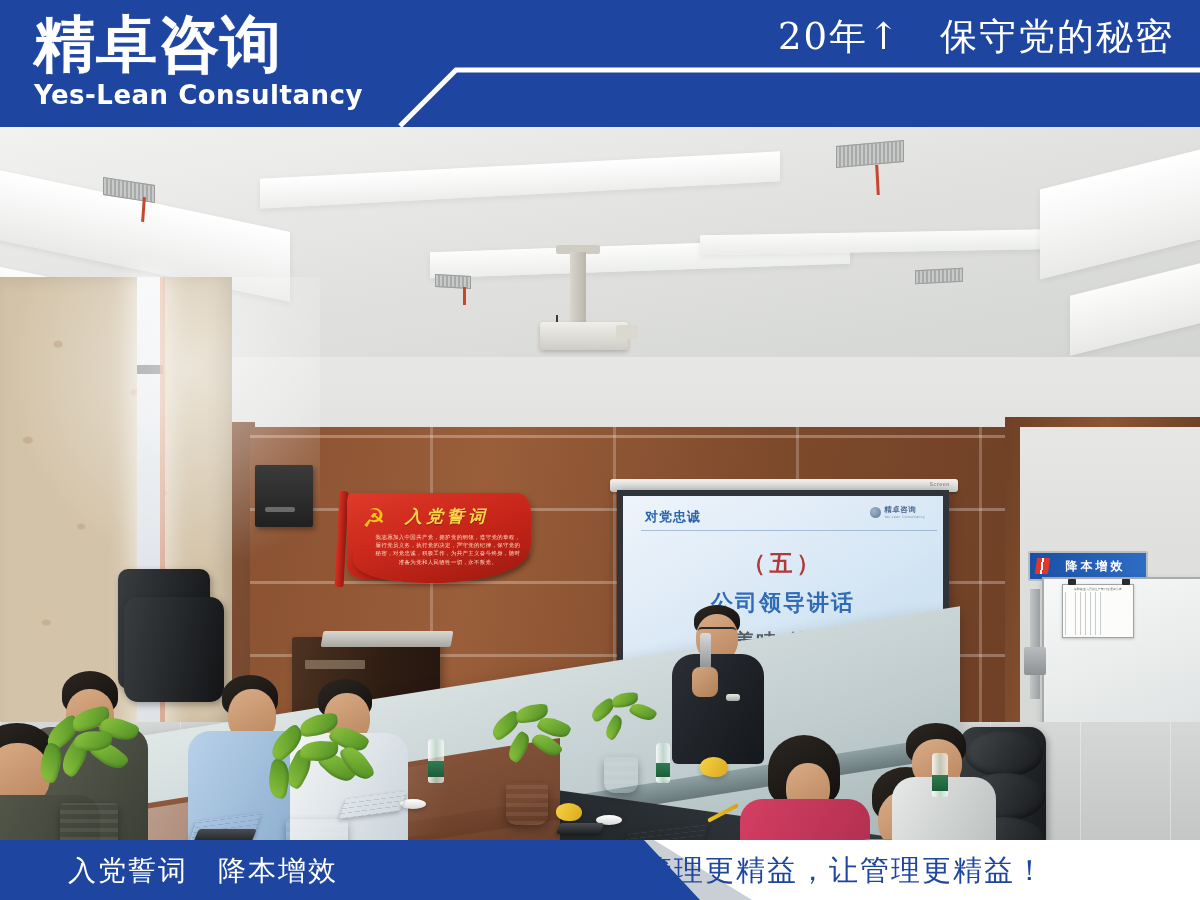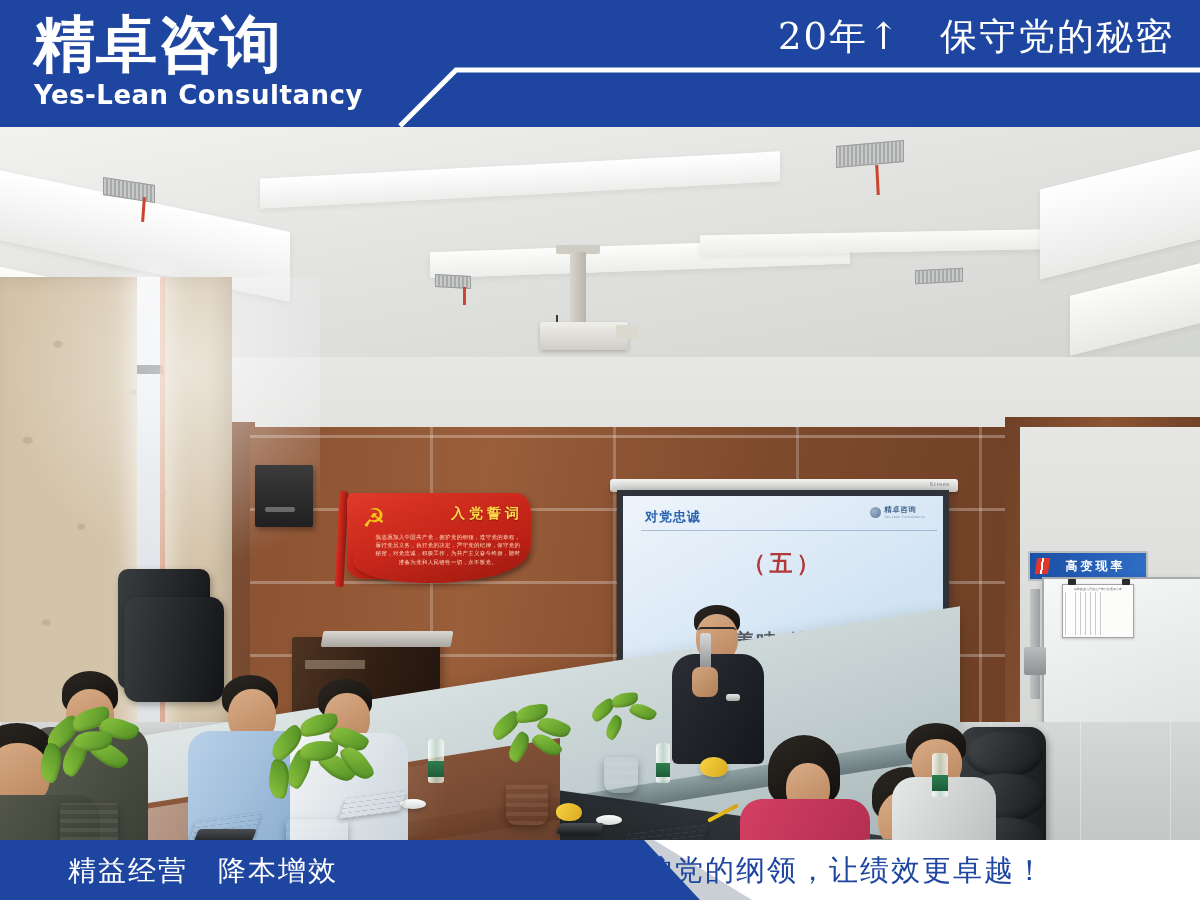--- a/index.html
+++ b/index.html
@@ -228,23 +228,24 @@
     background:linear-gradient(90deg,#d83123,#9a170f);
     border-radius:3px;
     transform:rotate(3deg);
   }
   .flag-emblem {
     position:absolute; left:26px; top:16px; width:30px; height:26px;
     color:#f5c518; font-size:26px; line-height:26px; text-align:center;
   }
   .flag-title {
     position:absolute; left:72px; top:16px; width:118px;
-    font-size:14px; font-weight:bold; color:#ffd84a;
-    letter-spacing:4px; text-align:right; white-space:nowrap;
+    font-size:17px; font-weight:bold; color:#ffd84a;
+    letter-spacing:4px; text-align:left; white-space:nowrap;
     text-shadow:0 1px 1px rgba(0,0,0,.3);
+    font-style:italic;
   }
   .flag-text {
     position:absolute; left:40px; top:44px; width:150px;
     font-size:5.4px; line-height:8.2px; color:#ffe4c8;
     letter-spacing:.4px; text-align:center; opacity:.95;
   }
 
   
   .podium {
     position:absolute; left:292px; top:510px; width:148px; height:95px;
@@ -618,32 +619,33 @@
         <div class="slide-title">对党忠诚</div>
         <div class="slide-rule"></div>
         <div class="slide-logo">
           <div class="slide-logo-mark"></div>
           <div>
             <div class="slide-logo-cn">精卓咨询</div>
             <span class="slide-logo-en">Yes-Lean Consultancy</span>
           </div>
         </div>
         <div class="slide-num">（五）</div>
+        <div class="slide-line1">公司领导讲话</div>
         <div class="slide-line2">陈善睦 总经理</div>
         <div class="slide-footer">
           <span>400-023-2339</span>
           <span>www.jsyes.com</span>
         </div>
       </div>
     </div>
 
     <div class="wb-wall"></div>
     <div class="sign">
       <div class="sign-mark"></div>
-      <div class="sign-text">高变现率</div>
+      <div class="sign-text">降本增效</div>
     </div>
     <div class="whiteboard"></div>
     <div class="caliper"></div>
     <div class="caliper-head"></div>
     <div class="wb-chart">
       <div class="wb-chart-title">银和瓷业六月份生产部门管理评分表</div>
       <div class="wb-chart-grid"></div>
     </div>
     <div class="wb-clip" style="left:1068px;top:452px;"></div>
     <div class="wb-clip" style="left:1122px;top:452px;"></div>
@@ -800,17 +802,17 @@
     <div class="pen" style="left:706px;top:684px;"></div>
 
     <div class="phone" style="left:196px;top:702px;"></div>
     <div class="phone" style="left:558px;top:696px;width:44px;height:11px;"></div>
   </div>
 
   <div class="footer">
     <div class="footer-blue"></div>
     <div class="footer-white"></div>
     <div class="footer-wedge"></div>
-    <div class="footer-left-text">精益经营　降本增效</div>
-    <div class="footer-right-text">拥护党的纲领，让绩效更卓越！</div>
+    <div class="footer-left-text">入党誓词　降本增效</div>
+    <div class="footer-right-text">让管理更精益，让管理更精益！</div>
   </div>
 
 </div>
 
 </body></html>

